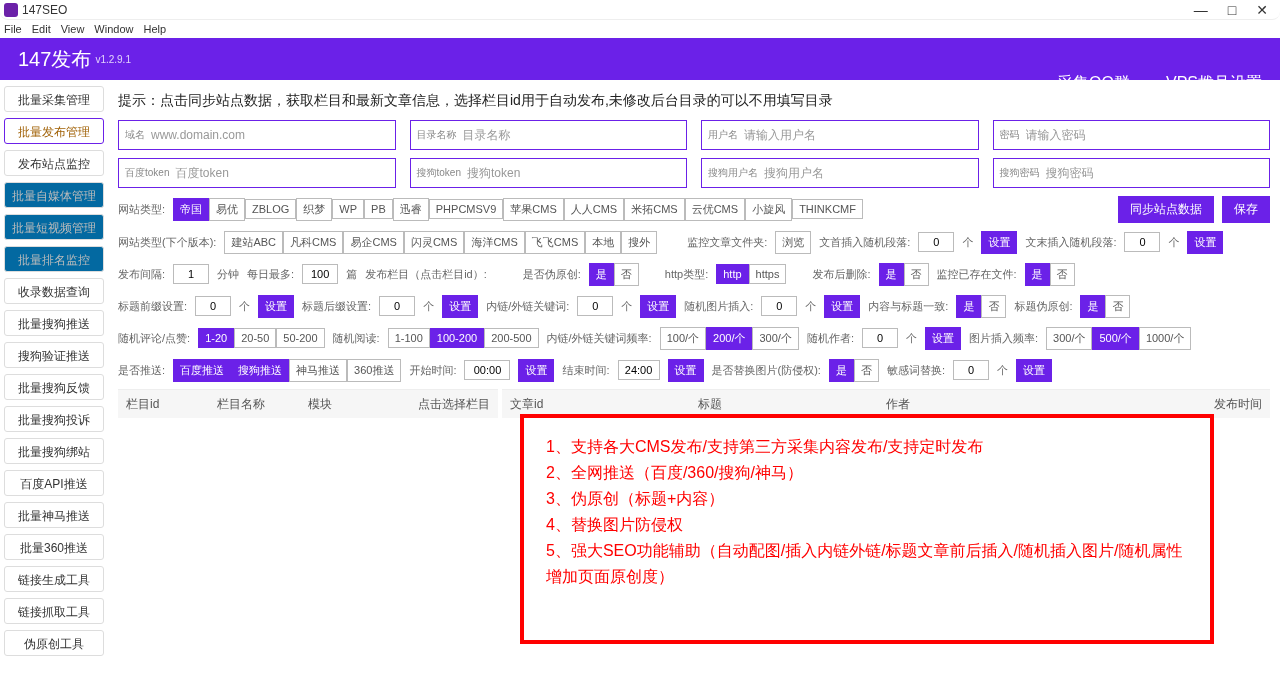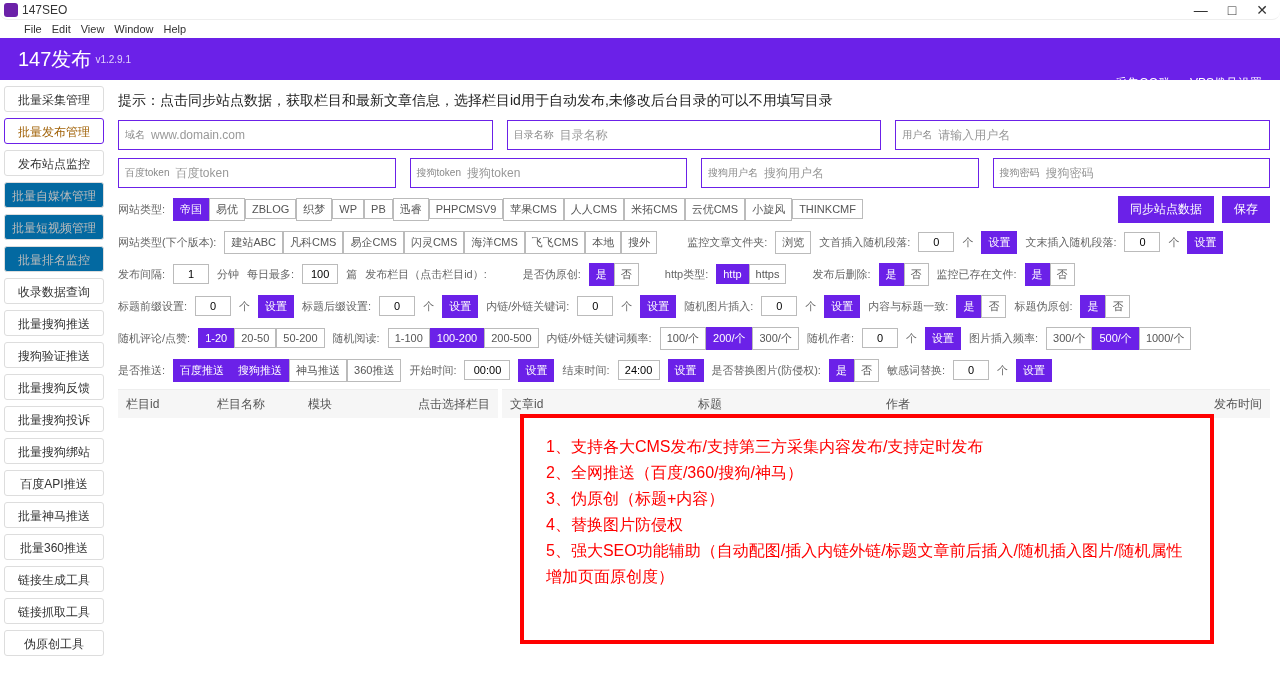--- a/index.html
+++ b/index.html
@@ -4,27 +4,27 @@
 <style>
 * { margin: 0; padding: 0; box-sizing: border-box; font-family: "Microsoft YaHei", Arial, sans-serif; }
 body { background: #fff; font-size: 12px; color: #333; width: 1280px; height: 689px; overflow: hidden; }
 
 .titlebar { display: flex; align-items: center; height: 20px; padding: 0 4px; background: #fff; border-bottom: 1px solid #eee; border-radius: 8px; }
 .titlebar .icon { width: 14px; height: 14px; background: #6b21a8; border-radius: 3px; margin-right: 4px; }
 .titlebar .title { font-size: 12px; color: #333; }
 .titlebar .winbtns { margin-left: auto; display: flex; gap: 20px; font-size: 14px; color: #333; padding-right: 8px; }
 .titlebar .winbtns span { cursor: pointer; }
 
-.menubar { height: 18px; padding: 0 24px; display: flex; gap: 10px; font-size: 11px; color: #333; align-items: center; }
+.menubar { height: 18px; padding: 0 4px; display: flex; gap: 10px; font-size: 11px; color: #333; align-items: center; }
 .menubar span { cursor: pointer; }
 
 .header { background: #6b21e8; height: 42px; display: flex; align-items: center; padding: 0 18px; color: #fff; }
 .header .appname { font-size: 20px; font-weight: 400; }
 .header .ver { font-size: 10px; opacity: .8; margin-left: 4px; }
-.header .links { margin-left: auto; display: flex; gap: 20px; font-size: 12px; margin-top: 48px; }
+.header .links { margin-left: auto; display: flex; gap: 36px; font-size: 16px; margin-top: 48px; }
 .header .links span { cursor: pointer; }
 
 .container { display: flex; height: calc(689px - 80px); }
 
 .sidebar { width: 108px; padding: 6px 4px; display: flex; flex-direction: column; gap: 6px; }
 .sidebar .sb { height: 26px; line-height: 26px; text-align: center; font-size: 12px; border: 1px solid #ddd; border-radius: 3px; background: #fff; cursor: pointer; }
 .sidebar .sb.active { border-color: #6b21e8; color: #a16207; }
 .sidebar .sb.dis { color: #bbb; background: #0369a1; }
 
 .main { flex: 1; padding: 6px 10px 0 10px; overflow: hidden; }
@@ -120,20 +120,24 @@
           <span class="lbl">域名</span>
           <input placeholder="www.domain.com" style="">
         </div>
       <div class="fi">
           <span class="lbl">目录名称</span>
           <input placeholder="目录名称" style="">
         </div>
       <div class="fi">
           <span class="lbl">用户名</span>
           <input placeholder="请输入用户名" style="">
+        </div>
+      <div class="fi">
+          <span class="lbl">密码</span>
+          <input type="password" placeholder="请输入密码" style="">
         </div>
     </div>
     <div class="form-row">
       <div class="fi">
           <span class="lbl">百度token</span>
           <input placeholder="百度token" style="">
         </div>
       <div class="fi">
           <span class="lbl">搜狗token</span>
           <input placeholder="搜狗token" style="">

